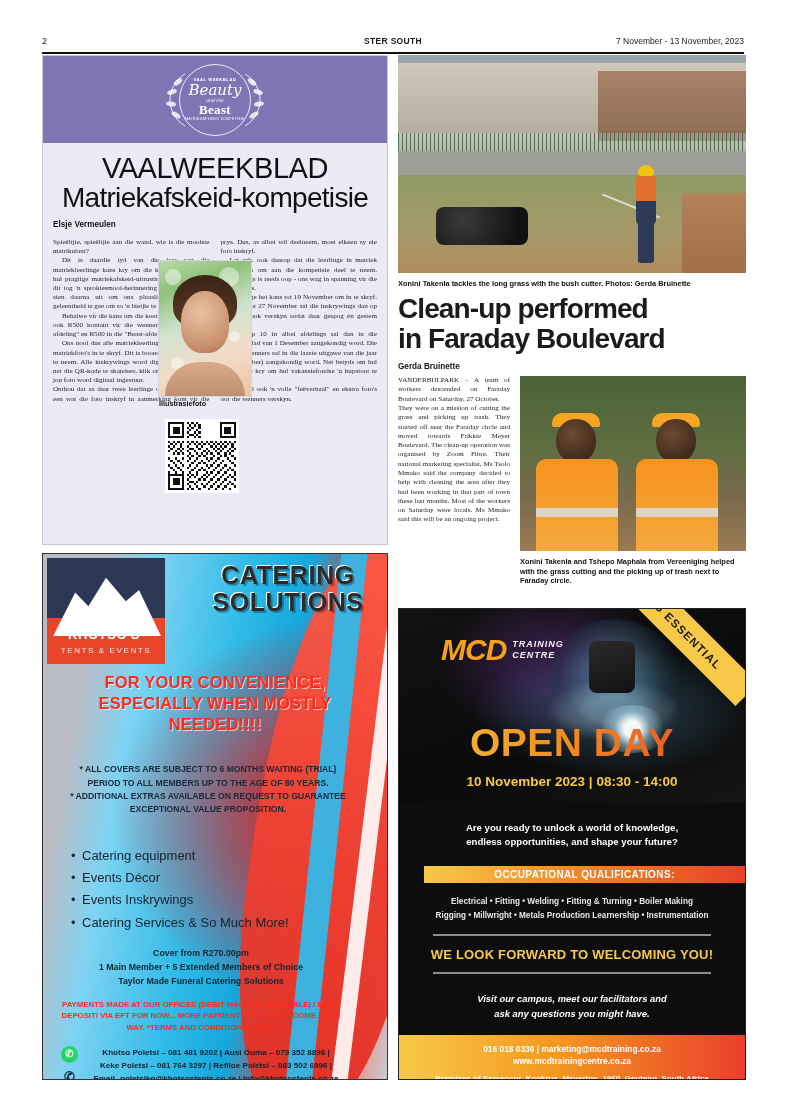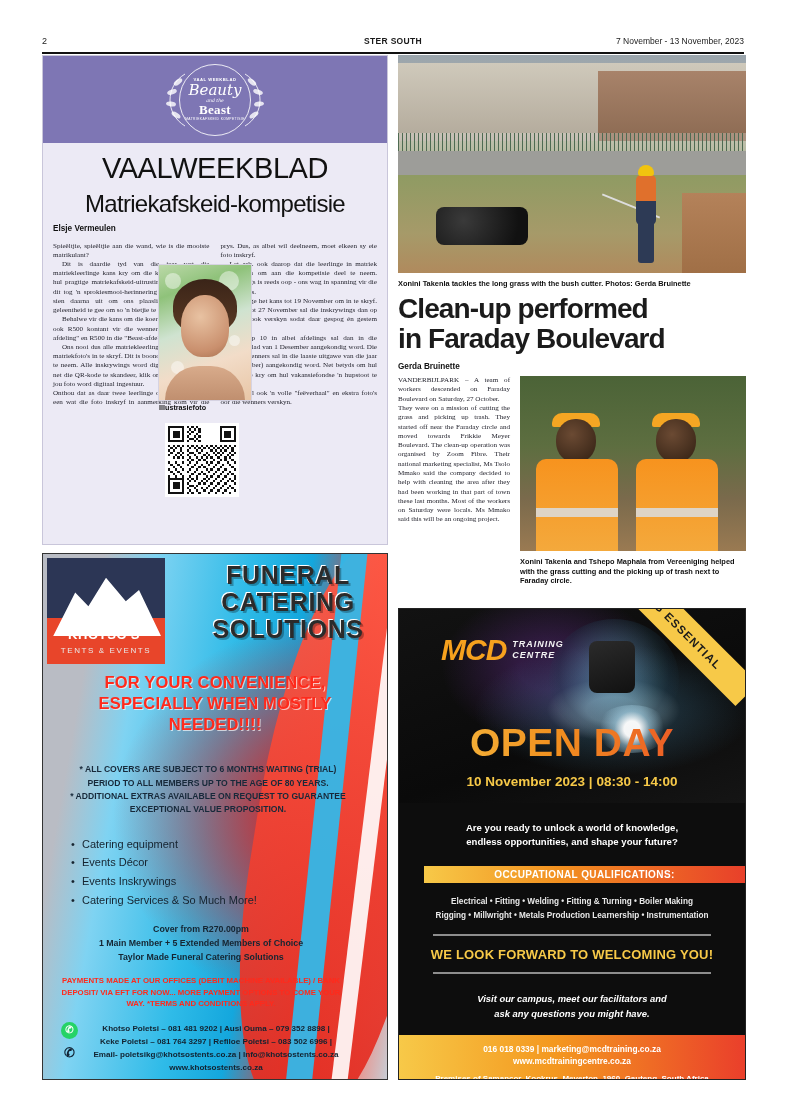--- a/index.html
+++ b/index.html
@@ -62,21 +62,21 @@
   .cl-beast { font-size: 13px; font-weight: 700; letter-spacing: .3px; font-family: "Liberation Serif", serif; }
   .cl-tiny { font-size: 3.3px; letter-spacing: .4px; margin-top: 1px; }
 
   .comp-head {
     text-align: center; padding: 10px 8px 2px;
   }
   .comp-head .l1 {
     font-size: 29px; font-weight: 400; color: #111; letter-spacing: -0.4px; line-height: 1.04;
   }
   .comp-head .l2 {
-    font-size: 24px; font-weight: 400; color: #111; letter-spacing: -0.7px; line-height: 1.1; margin-top: 8px;
+    font-size: 28px; font-weight: 400; color: #111; letter-spacing: -0.7px; line-height: 1.1;
   }
   .byline-sm { font-size: 8.2px; font-weight: 700; color: #111; }
 
   .comp-body { position: relative; padding: 9px 10px 0; }
   .comp-cols { column-count: 2; column-gap: 11px; font-family: "Liberation Serif", serif; font-size: 7.1px; line-height: 1.30; color: #24242e; text-align: justify; }
   .comp-cols p { text-indent: 9px; margin: 0; }
   .comp-cols p.noind { text-indent: 0; }
 
   .comp-photo {
     float: none; position: absolute; left: 116px; top: 32px;
@@ -246,21 +246,21 @@
   }
   .kh-red {
     margin-top: 114px; text-align:center; color:#ff2a1c; font-size: 16.5px; font-weight: 800;
     line-height: 1.28; letter-spacing: .2px; text-shadow: 1px 1px 0 rgba(255,255,255,.65);
     padding: 0 14px;
   }
   .kh-terms {
     margin-top: 28px; text-align:center; color:#17293a; font-size: 8.6px; font-weight: 800;
     line-height: 1.55; padding: 0 24px 0 10px;
   }
-  .kh-list { margin-top: 18px; padding-left: 12px; color:#15232f; font-size: 11px; line-height: 1.72; }
+  .kh-list { margin-top: 28px; padding-left: 12px; color:#15232f; font-size: 13px; line-height: 1.72; }
   .kh-list li { list-style: none; position: relative; padding-left: 11px; }
   .kh-list li:before { content: "•"; position: absolute; left: 0; }
   .kh-cover {
     margin-top: 13px; text-align:center; color:#152532; font-size: 8.8px; font-weight: 800; line-height: 1.58;
     padding-right: 28px;
   }
   .kh-pay {
     margin-top: 10px; text-align:center; color:#ff2a1c; font-size: 7.8px; font-weight: 800;
     line-height: 1.5; padding: 0 30px 0 2px;
   }
@@ -543,21 +543,20 @@
     <div class="swoosh3"></div>
 
     <div class="kh-logo">
       <div class="red"></div>
       <div class="peak"></div>
       <div class="lt1">KHOTSO'S</div>
       <div class="lt2">TENTS &amp; EVENTS</div>
     </div>
 
     <div class="kh-title">
-      <div>FUNERAL</div>
       <div>CATERING</div>
       <div>SOLUTIONS</div>
     </div>
 
     <div class="kh-inner">
       <div class="kh-red">FOR YOUR CONVENIENCE, ESPECIALLY WHEN MOSTLY NEEDED!!!!</div>
 
       <div class="kh-terms">
         <div>* ALL COVERS ARE SUBJECT TO 6 MONTHS WAITING (TRIAL) PERIOD TO ALL MEMBERS UP TO THE AGE OF 80 YEARS.</div>
         <div>* ADDITIONAL EXTRAS AVAILABLE ON REQUEST TO GUARANTEE EXCEPTIONAL VALUE PROPOSITION.</div>

